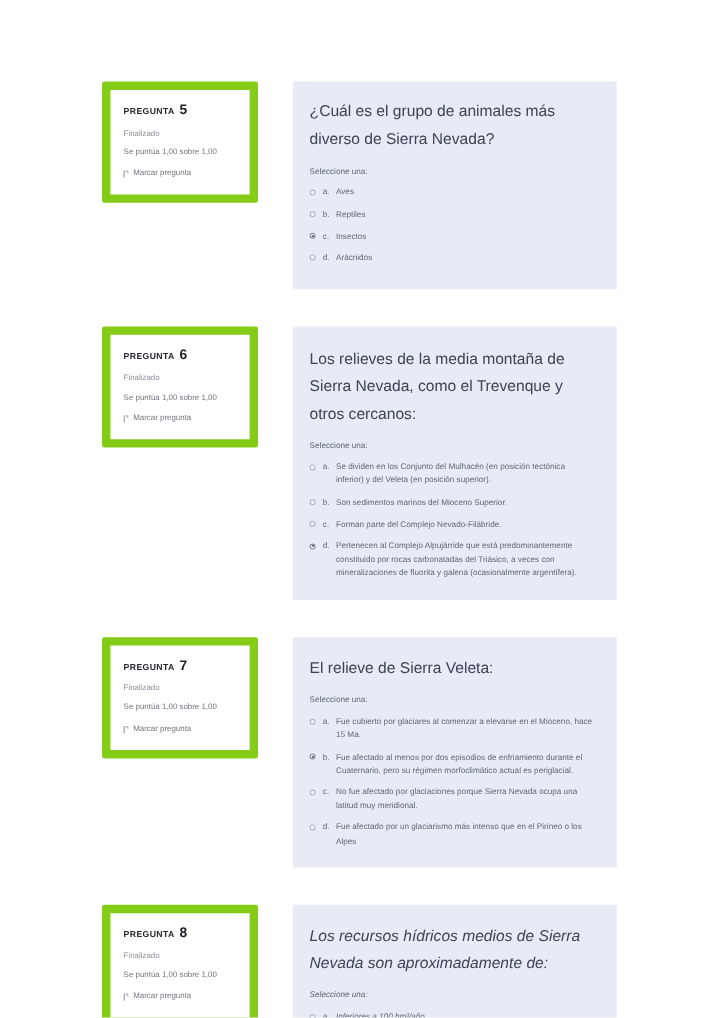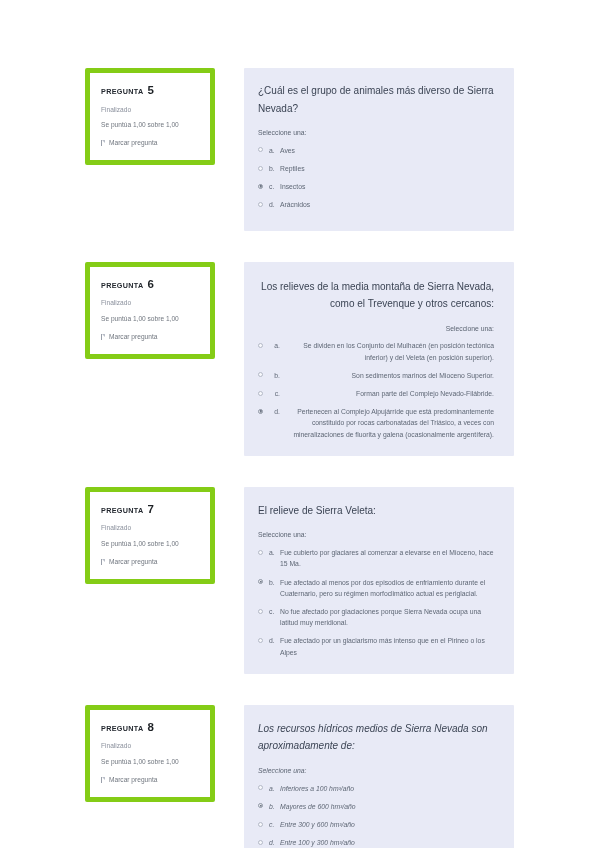--- a/index.html
+++ b/index.html
@@ -25,21 +25,21 @@
   }
   .question-block {
     display: flex;
     align-items: stretch;
     margin-bottom: 31px;
   }
   .q-info {
     width: 130px;
     flex: 0 0 130px;
     background: #ffffff;
-    border: 5px solid #84cc16;
+    border: 7px solid #84cc16;
     border-radius: 2px;
     padding: 12px 11px 13px 11px;
     box-sizing: border-box;
     align-self: flex-start;
   }
   .q-number-line {
     font-size: 7.2px;
     font-weight: bold;
     letter-spacing: 0.35px;
     color: #23282f;
@@ -99,21 +99,21 @@
   }
   .q-body {
     flex: 1 1 auto;
     background: #e8eaf6;
     padding: 14px 20px 16px 14px;
     box-sizing: border-box;
     margin-left: 29px;
     border-radius: 1px;
   }
   .q-text {
-    font-size: 10px;
+    font-size: 13px;
     line-height: 1.75;
     color: #3b4454;
     margin: 0 0 12px 0;
   }
   .q-prompt {
     font-size: 6.8px;
     color: #5b6472;
     margin: 0 0 7px 0;
     line-height: 1.3;
   }
@@ -149,21 +149,21 @@
     border-radius: 50%;
     background: #6f7786;
   }
   .opt-letter {
     flex: 0 0 auto;
     width: 11px;
     color: #5e6775;
   }
   .opt-text { flex: 1 1 auto; }
   .block-q5 .q-body { padding-bottom: 20px; }
-  .block-q6 .q-body { padding-top: 16px; text-align: right; }
+  .block-q6 .q-body { padding-top: 16px; }
   .block-q7 .q-body { padding-top: 15px; }
   .block-q8 .q-body { padding-top: 15px; padding-bottom: 33px; font-style: italic; }
 </style>
 </head>
 <body>
 
 <div class="page">
 
   <div class="question-block block-q5">
     <div class="q-info">

